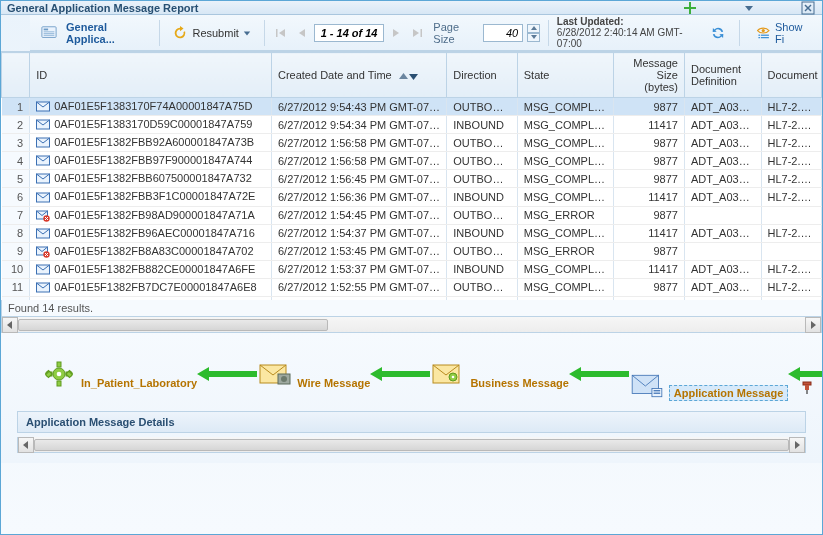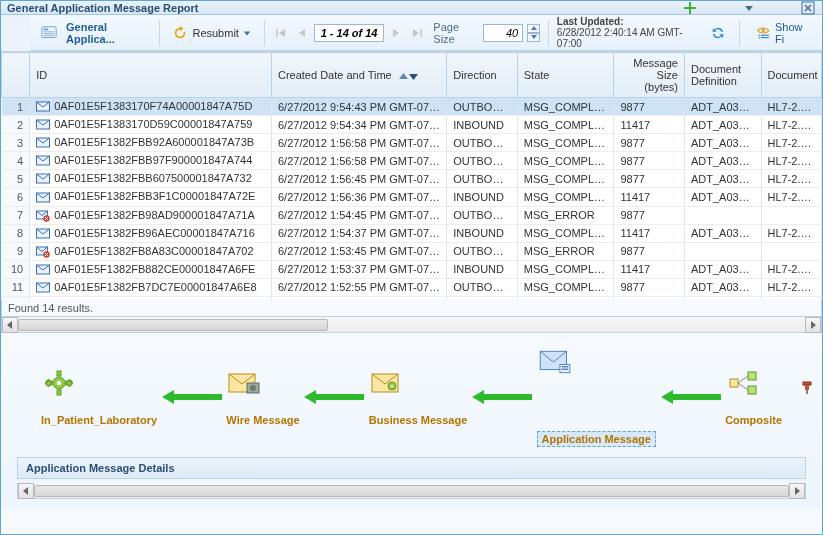--- a/index.html
+++ b/index.html
@@ -38,35 +38,35 @@
   table.grid th { background: linear-gradient(#F0F6FB,#E3EEF8); border:1px solid #BCD3E6; font-weight:normal; color:#333; padding:4px 6px; height:30px; text-align:left; position:sticky; top:0; }
   table.grid th .sorticons { display:inline-flex; flex-direction:row; gap:1px; vertical-align:middle; margin-left:4px;}
   table.grid th .sorticons svg{width:9px;height:9px;fill:#6B86A0;}
   table.grid td { border-right:1px solid #D9E5F0; border-bottom:1px solid #EDEDED; padding:2px 6px; height:18px; white-space:nowrap; overflow:hidden; text-overflow:ellipsis; }
   table.grid tbody tr:nth-child(odd) td { background:#FFFFFF; }
   table.grid tbody tr:nth-child(even) td { background:#FFFFFF; }
   table.grid tbody tr.selected td { background:#CFE3F6 !important; }
   .rownum { text-align:right; color:#555; background:#F6FAFE !important; border-right:1px solid #BCD3E6; }
   .msgicon { width:14px; display:inline-block; vertical-align:middle; margin-right:4px; }
   .msgicon svg { width:14px; height:12px; display:block; }
-  .num { text-align:left; }
+  .num { text-align:right; }
 
   .gridscroll { height:248px; overflow:auto; }
   .found { border:1px solid #BCD3E6; border-top:none; background:#F6FAFE; padding:2px 6px; color:#555; }
   .h-scrollrow { height:16px; border:1px solid #BCD3E6; border-top:none; background:linear-gradient(#F6F6F6,#EDEDED); position:relative; }
   .h-scrollrow .thumb { position:absolute; top:2px; height:12px; background:linear-gradient(#E9E9E9,#D6D6D6); border:1px solid #B9B9B9; border-radius:2px; }
   .h-scrollrow .arrow { position:absolute; top:0; width:16px; height:16px; background:linear-gradient(#F6F6F6,#E2E2E2); border:1px solid #B9B9B9; display:flex; align-items:center; justify-content:center; }
   .h-scrollrow .arrow.left { left:0; }
   .h-scrollrow .arrow.right { right:0; }
   .h-scrollrow .arrow svg { width:8px; height:8px; fill:#666; }
 
   
   .flow-area { padding: 8px 10px 4px; background:linear-gradient(#F6FAFE,#EEF5FC); }
   .flow { display:flex; align-items:center; justify-content:space-between; padding: 6px 30px 10px; }
-  .flow-node { display:flex; flex-direction:column; align-items:flex-start; gap:16px; }
+  .flow-node { display:flex; flex-direction:row; align-items:flex-end; gap:4px; }
   .flow-node .label { color:#B57400; font-weight:bold; font-size:11px; white-space:nowrap;}
   .flow-node.selected .label { background:#D6E9FA; border:1px dashed #5CA7D6; padding:1px 4px;margin-top:38px; }
   .flow-arrow { flex:1; display:flex; align-items:center; justify-content:center; }
   .flow-arrow svg { height:16px; fill:#2DBB2D; }
   .flow-icon { width:36px; height:30px; display:flex; align-items:center; justify-content:center; }
   .flow-icon svg { width:34px; height:28px; }
   .pin { position:absolute; right:8px; top:380px; }
   .pin svg { width:14px; height:14px; }
 
   .panel-hdr { background:linear-gradient(#EDF4FB,#DDEAF6); border:1px solid #BCD3E6; padding:4px 8px; margin:0 6px; font-weight:bold; color:#2A4F72; }

